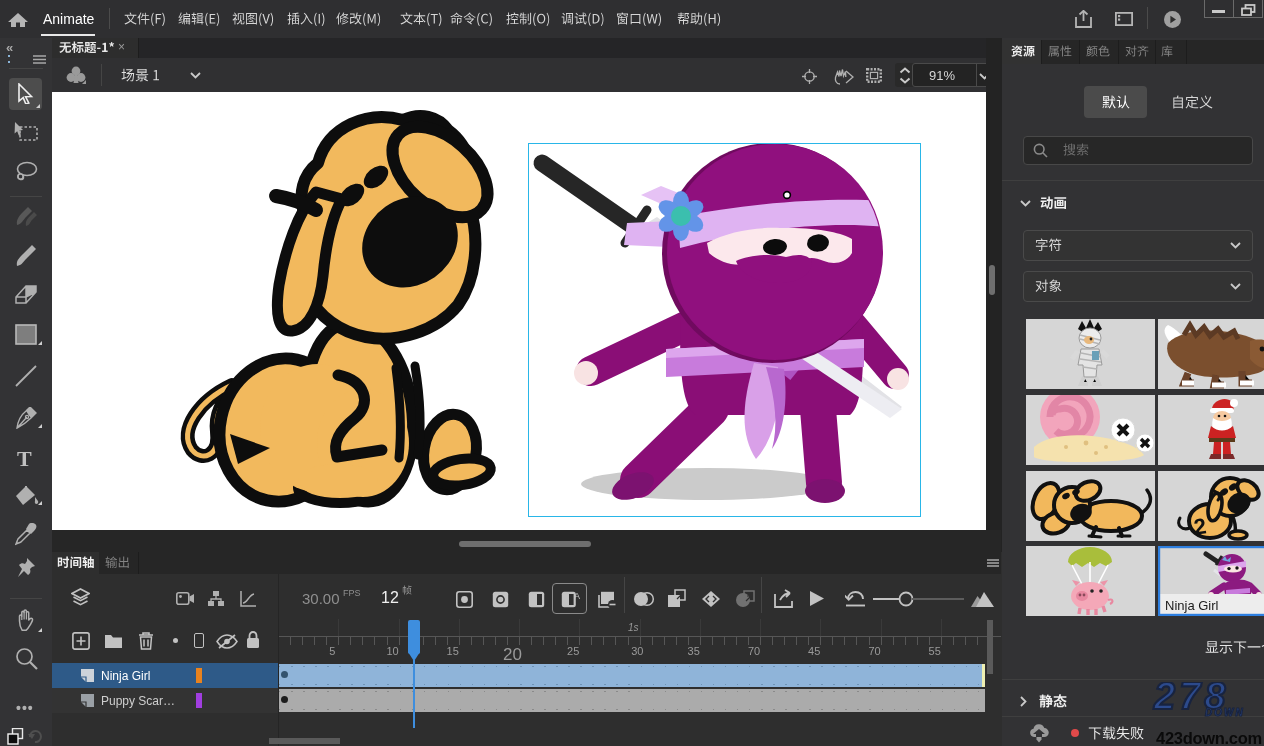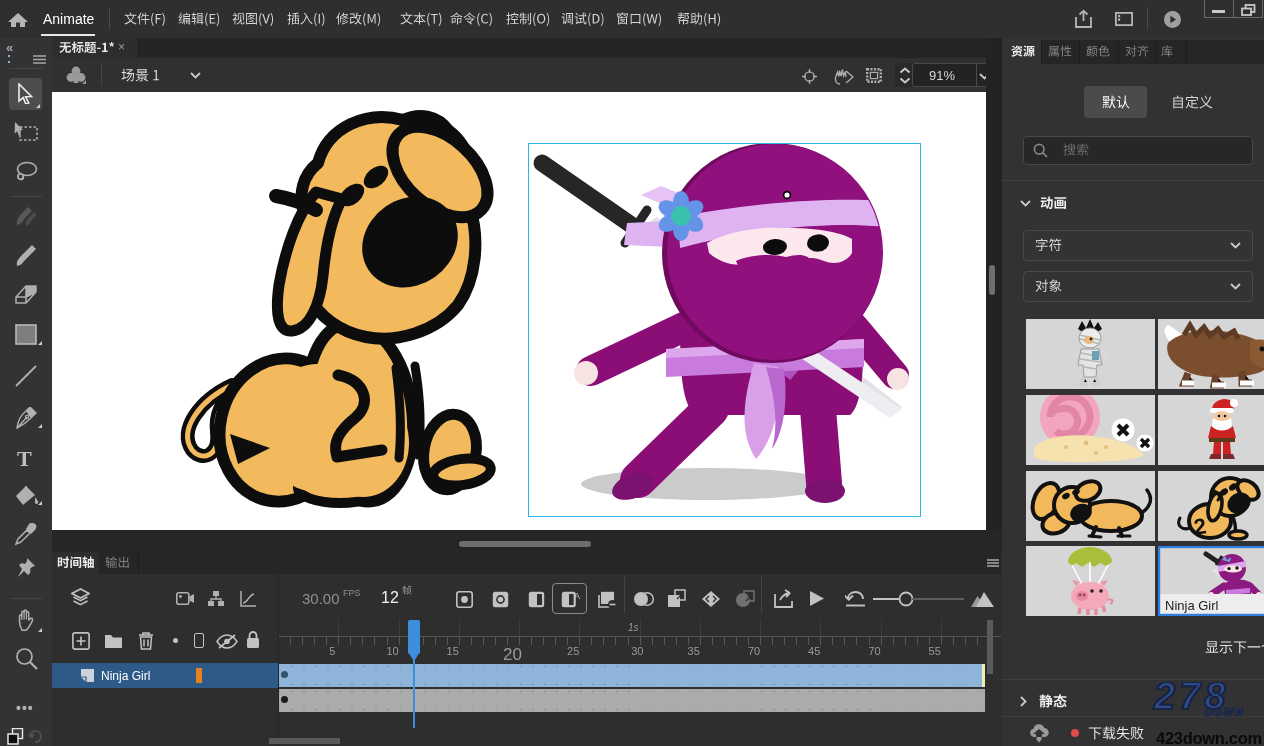--- a/index.html
+++ b/index.html
@@ -580,20 +580,28 @@
     </div>
 
   <div class="abs" style="left:0;top:111px;width:226px;height:25px;background:#2e5a88">
     <svg class="abs" style="left:28px;top:5px" width="15" height="15" viewBox="0 0 15 15">
         <path d="M1 1 L14 1 L14 14 L6 14 L1 9 Z" fill="#cdd3da"></path>
         <path d="M1 9 L6 9 L6 14" fill="none" stroke="#2e5a88" stroke-width="1.2"></path>
       </svg>
     <div class="abs" style="left:49px;top:6px;font-size:12px;color:#fff">Ninja Girl</div>
     <div class="abs" style="left:144px;top:5px;width:6px;height:15px;background:#e8821e"></div>
   </div>
+  <div class="abs" style="left:0;top:136px;width:226px;height:25px;background:#333333">
+    <svg class="abs" style="left:28px;top:5px" width="15" height="15" viewBox="0 0 15 15">
+        <path d="M1 1 L14 1 L14 14 L6 14 L1 9 Z" fill="#9aa0a6"></path>
+        <path d="M1 9 L6 9 L6 14" fill="none" stroke="#333" stroke-width="1.2"></path>
+      </svg>
+    <div class="abs" style="left:49px;top:6px;font-size:12px;color:#cfcfcf">Puppy Scar…</div>
+    <div class="abs" style="left:144px;top:5px;width:6px;height:15px;background:#a13ee0"></div>
+  </div>
 
   <div class="abs" style="left:227px;top:112px;width:706px;height:23px;background:#8fb4d9"></div>
   <div class="abs" style="left:227px;top:114px;width:706px;height:1px;background-image:repeating-linear-gradient(90deg,#6f93b5 0,#6f93b5 1.5px,transparent 1.5px,transparent 12.05px)"></div>
   <div class="abs" style="left:227px;top:132px;width:706px;height:1px;background-image:repeating-linear-gradient(90deg,#6f93b5 0,#6f93b5 1.5px,transparent 1.5px,transparent 12.05px)"></div>
   <div class="abs" style="left:229px;top:119px;width:7px;height:7px;border-radius:50%;background:#33536e"></div>
   <div class="abs" style="left:930px;top:112px;width:3px;height:23px;background:#eef0b2"></div>
   <div class="abs" style="left:227px;top:137px;width:706px;height:23px;background:#ababab"></div>
   <div class="abs" style="left:227px;top:139px;width:706px;height:1px;background-image:repeating-linear-gradient(90deg,#8a8a8a 0,#8a8a8a 1.5px,transparent 1.5px,transparent 12.05px)"></div>
   <div class="abs" style="left:227px;top:157px;width:706px;height:1px;background-image:repeating-linear-gradient(90deg,#8a8a8a 0,#8a8a8a 1.5px,transparent 1.5px,transparent 12.05px)"></div>
   <div class="abs" style="left:229px;top:144px;width:7px;height:7px;border-radius:50%;background:#1d1d1d"></div>

